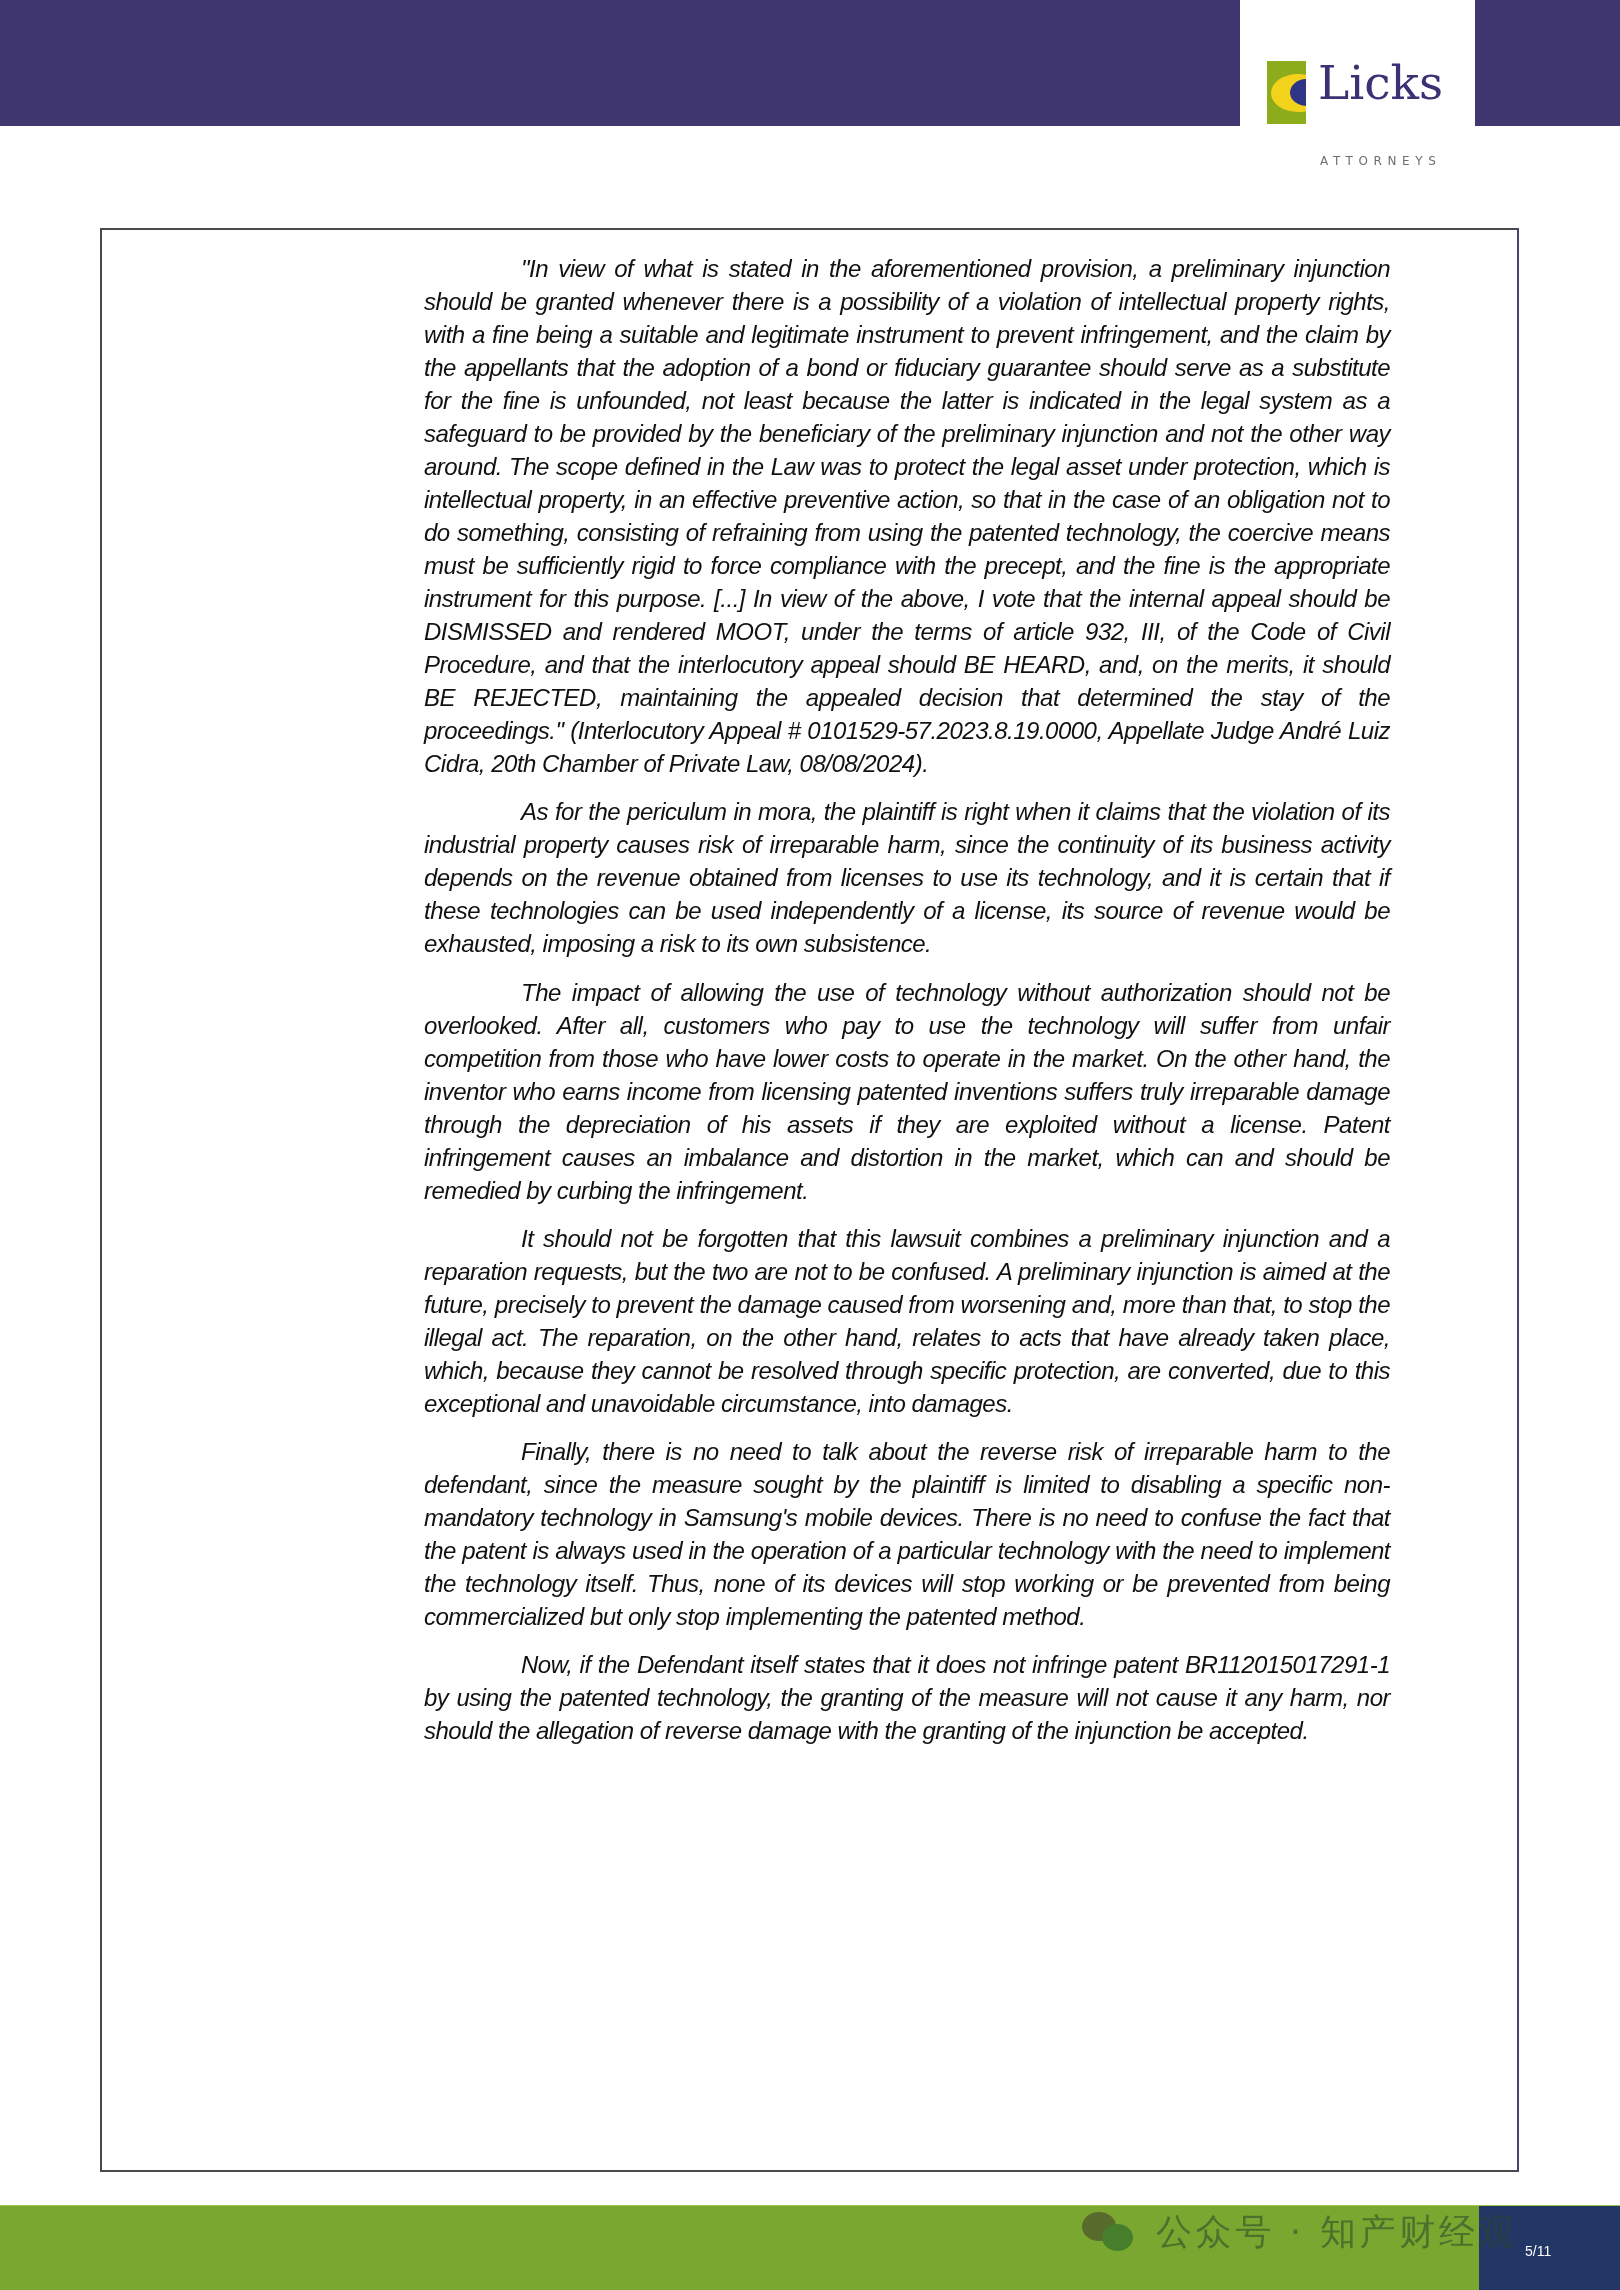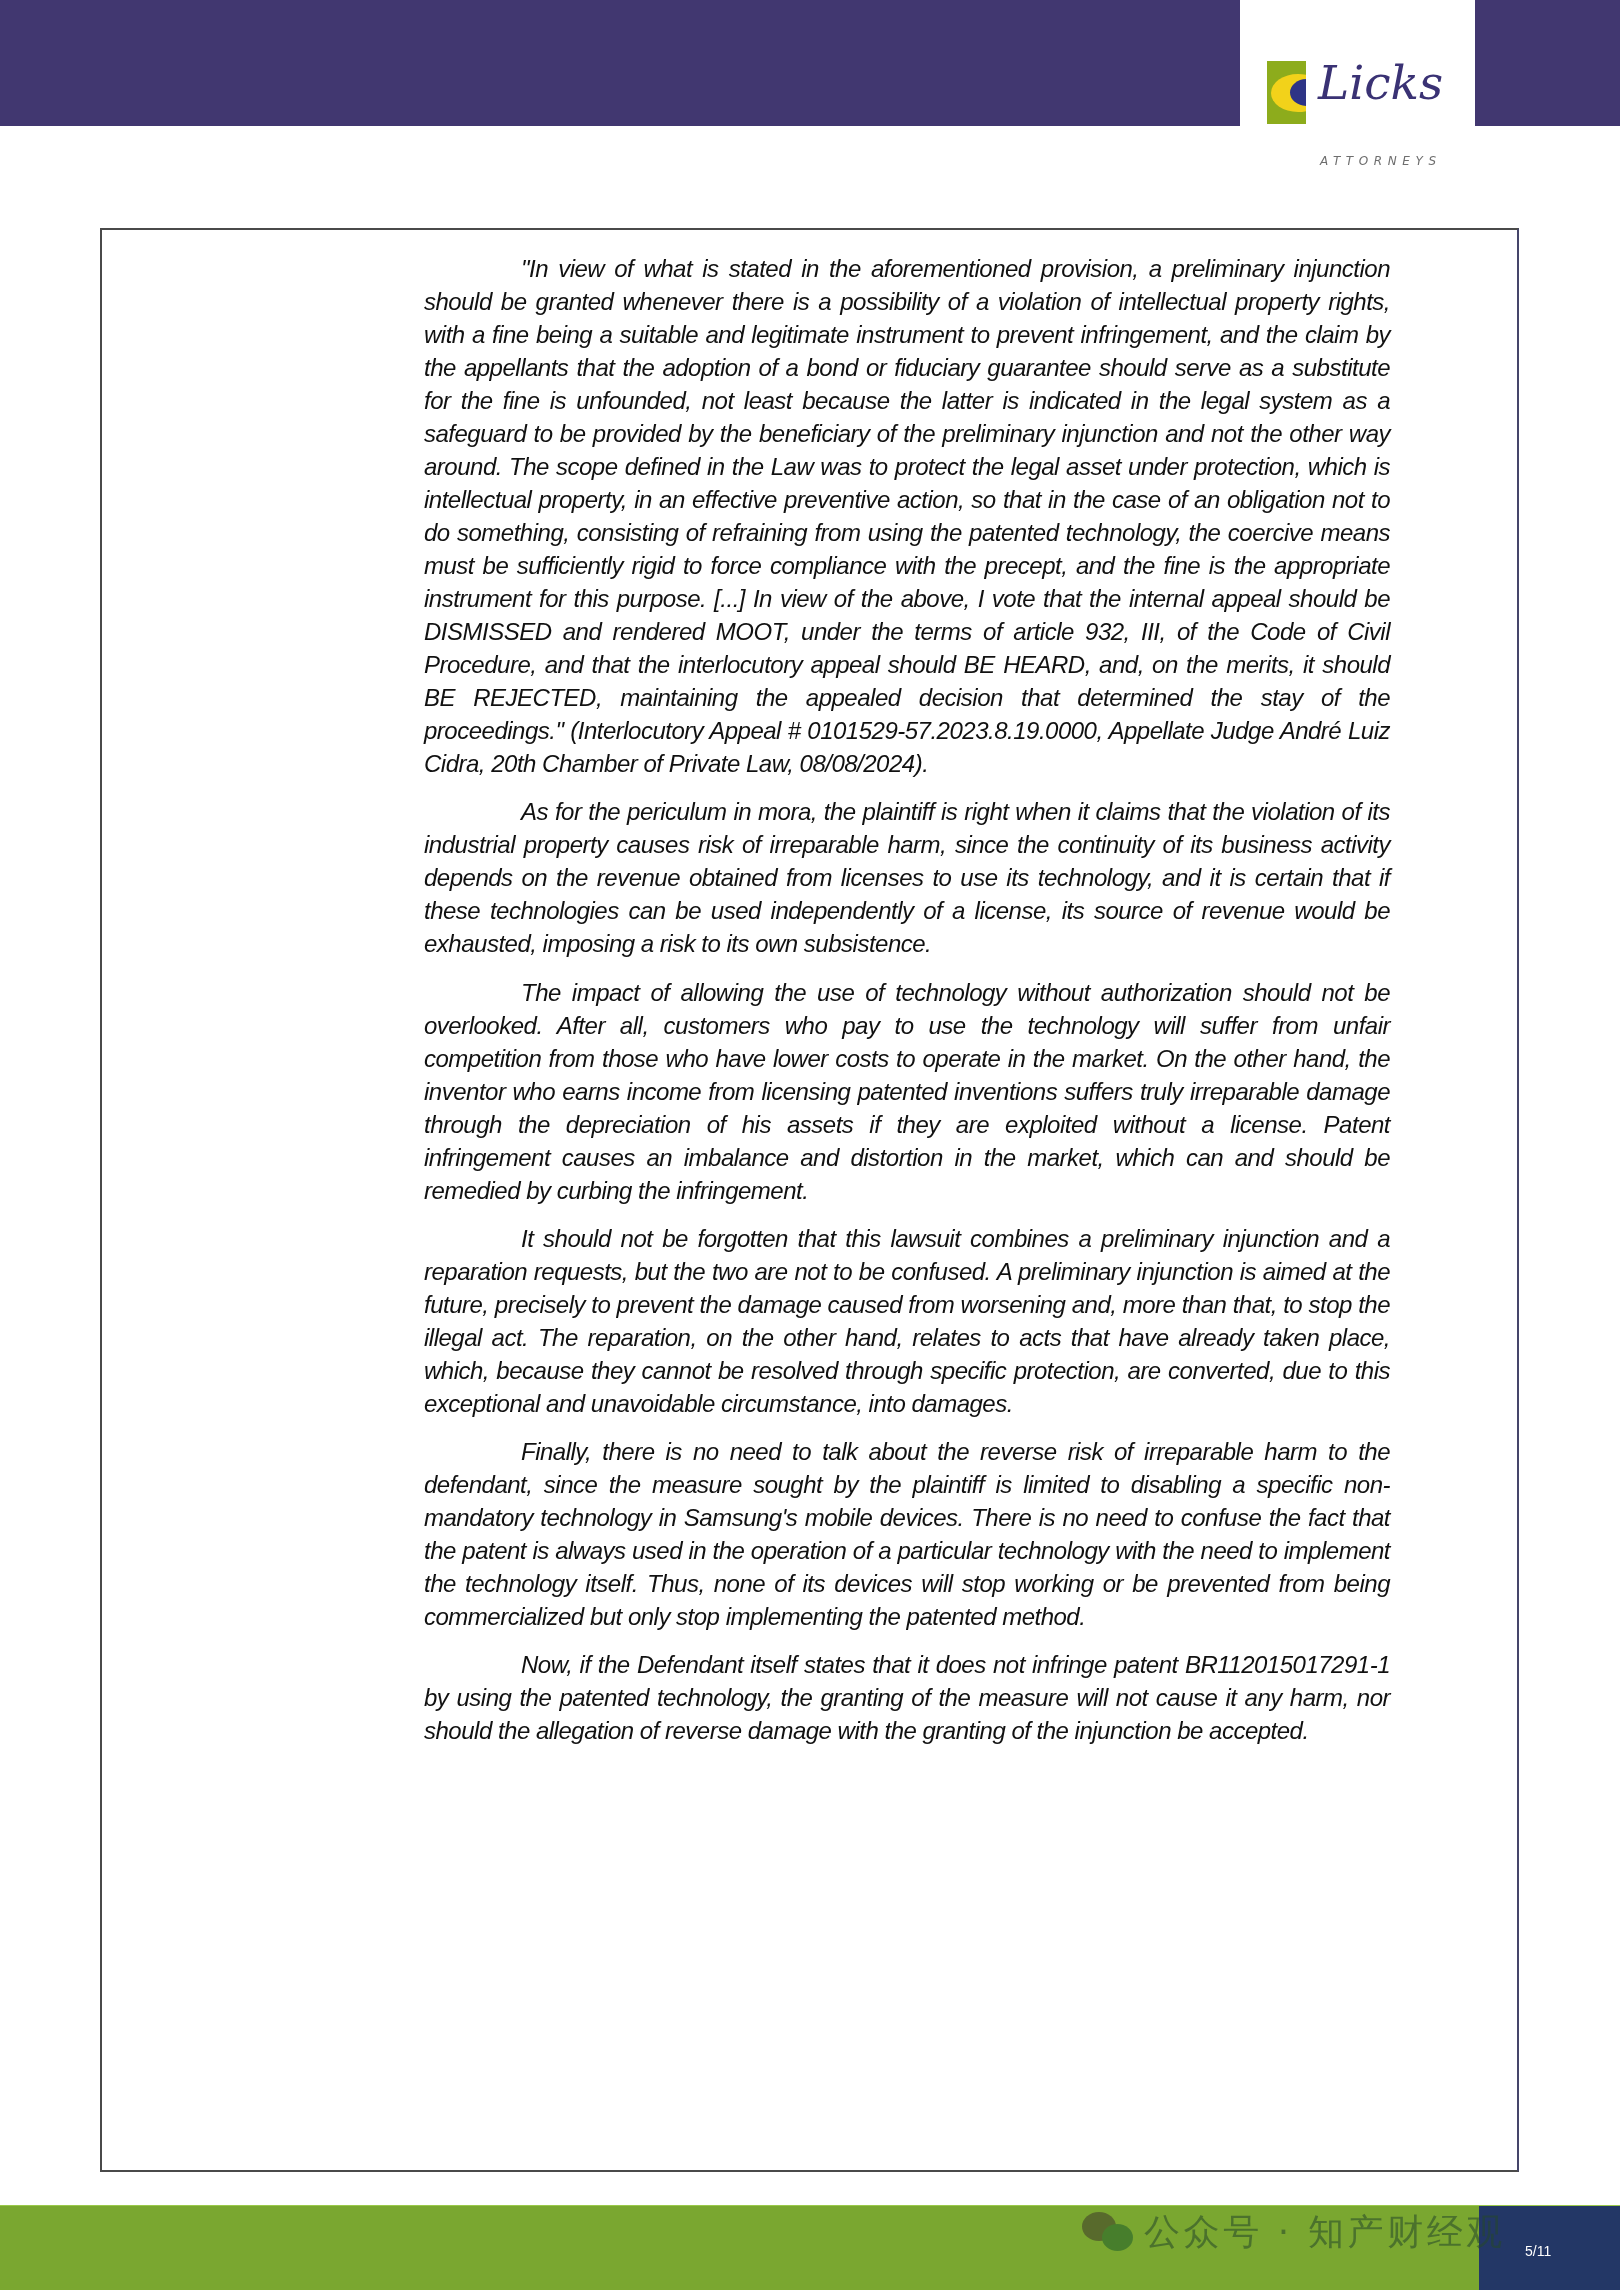--- a/index.html
+++ b/index.html
@@ -10,21 +10,21 @@
   }
   .header-band {
     position: absolute; left: 0; top: 0; width: 1620px; height: 126px;
     background: #413770;
   }
   .header-band .logo-block {
     position: absolute; left: 1240px; top: 0; width: 235px; height: 126px;
     background: #ffffff;
   }
   .logo {
-    position: absolute; left: 1267px; top: 61px; width: 208px; height: 65px; font-style: italic;
+    position: absolute; left: 1267px; top: 61px; width: 208px; height: 65px;
   }
   .logo-mark {
     position: absolute; left: 0; top: 0; width: 39px; height: 63px;
     background: #8dac1c; overflow: hidden;
   }
   .logo-mark .arc-yellow {
     position: absolute; left: 3.6px; top: 12.6px; width: 54px; height: 38px;
     border-radius: 50%; background: #f2d21a;
   }
   .logo-mark .arc-blue {
@@ -67,21 +67,21 @@
   .footer-band .page-block {
     position: absolute; left: 1479px; top: 0; width: 141px; height: 86px;
     background: #233766;
   }
   .page-number {
     position: absolute; left: 1525px; top: 2243px;
     font-family: "Liberation Sans", sans-serif; font-size: 14px; color: #ffffff;
   }
   .watermark {
     position: absolute; left: 1082px; top: 2210px; height: 45px;
-    display: flex; align-items: center; gap: 10px; opacity: 0.55;
+    display: flex; align-items: center; gap: 22px; opacity: 0.55;
   }
   .wechat-icon { position: relative; width: 52px; height: 45px; }
   .wechat-icon .b1 {
     position: absolute; left: 0; top: 1.8px; width: 34px; height: 29px;
     border-radius: 50%; background: #3e3a2a;
   }
   .wechat-icon .b2 {
     position: absolute; left: 20px; top: 14.4px; width: 31px; height: 27px;
     border-radius: 50%; background: #1f5e2a;
   }

